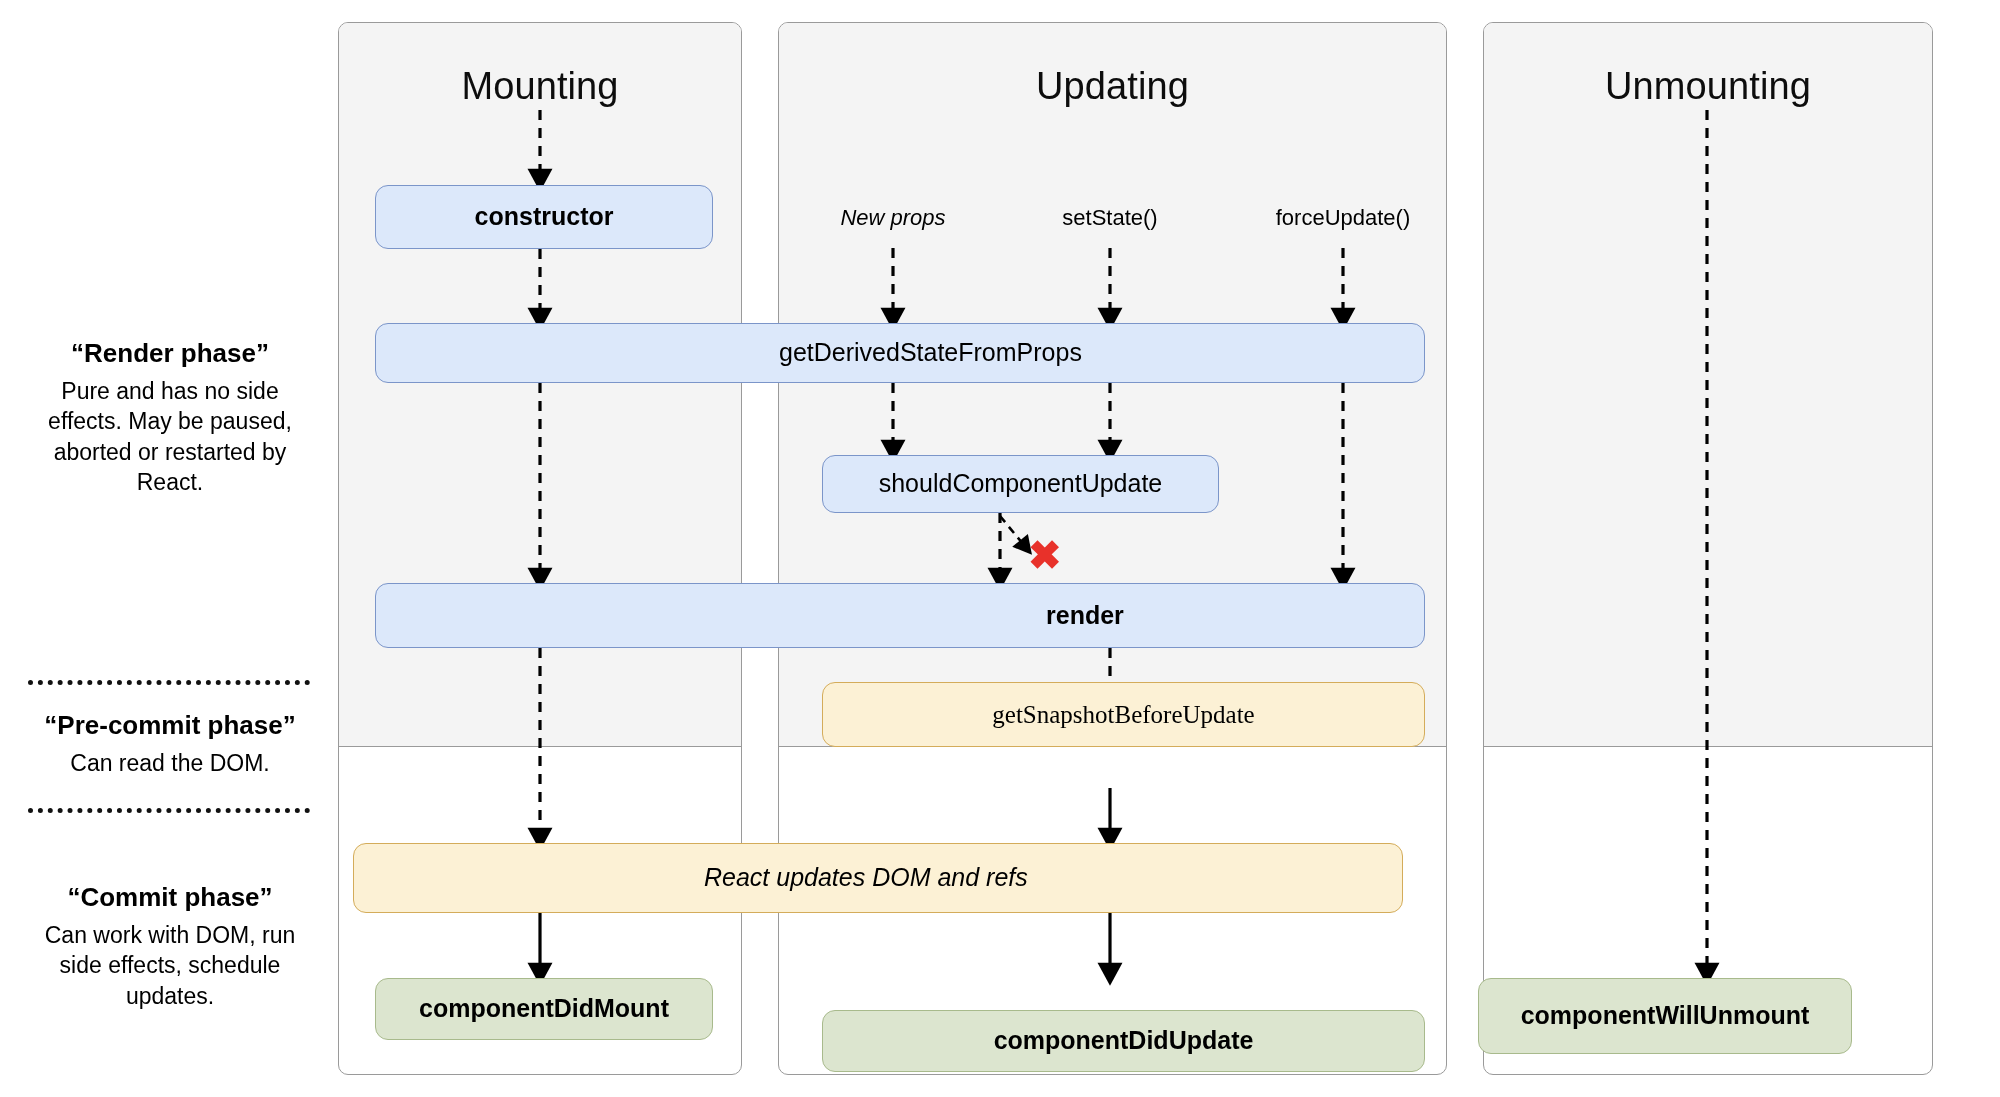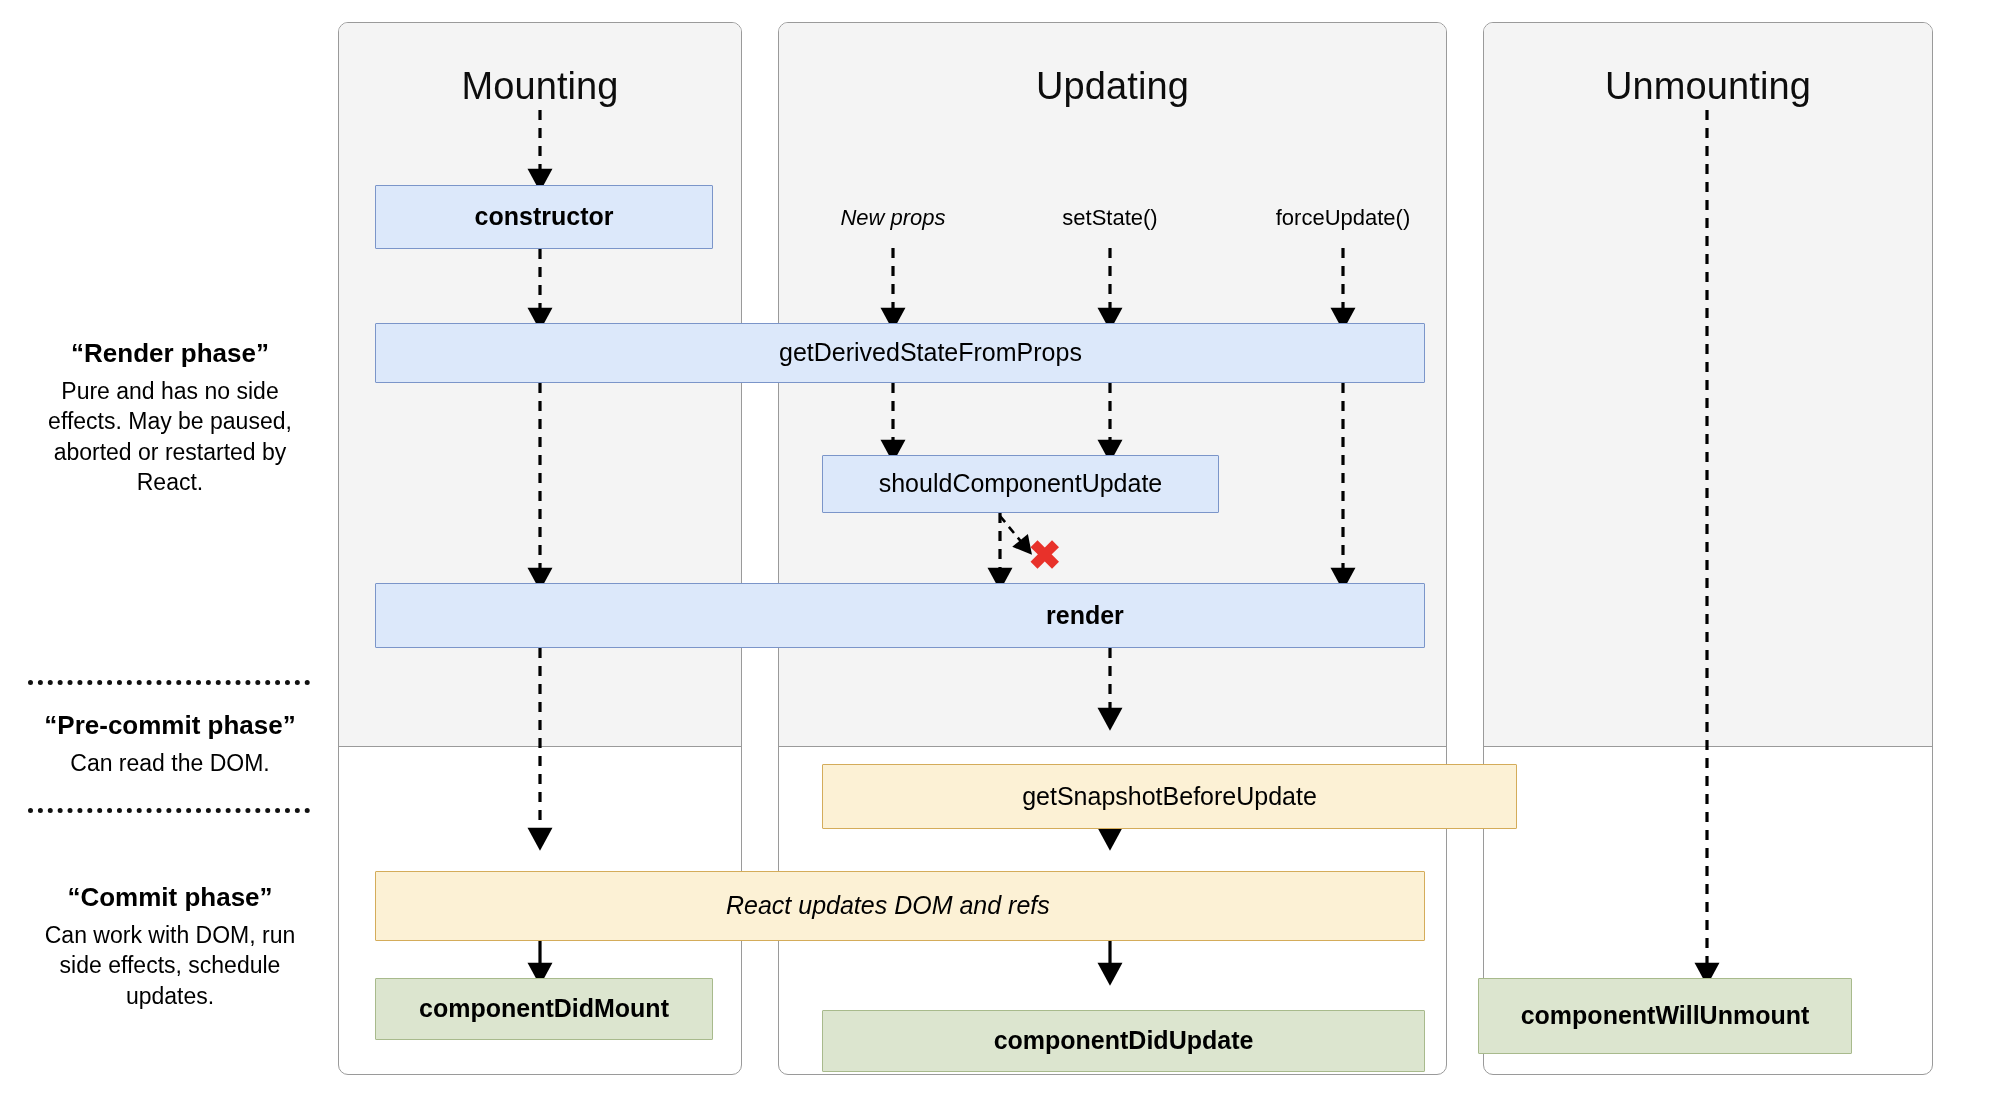--- a/index.html
+++ b/index.html
@@ -46,21 +46,21 @@
     font-size: 38px;
     font-weight: 400;
     color: #0d0d0d;
     letter-spacing: 0.1px;
   }
 
   
   .lbox {
     position: absolute;
     box-sizing: border-box;
-    border-radius: 1px;
+    border-radius: 13px;
     display: flex;
     align-items: center;
     justify-content: center;
     font-size: 25px;
     line-height: 1.1;
     z-index: 6;
     text-align: center;
   }
   .lbox span { display: block; }
   .blue {
@@ -215,25 +215,25 @@
   <div class="lbox blue" style="left:822px; top:455px; width:397px; height:58px;">
     <span>shouldComponentUpdate</span>
   </div>
 
   <div class="redx" style="left:1028px; top:535px;">✖</div>
 
   <div class="lbox blue bold offset-label" style="left:375px; top:583px; width:1050px; height:65px; padding-left:670px;">
     <span>render</span>
   </div>
 
-  <div class="lbox yellow" style="left:822px; top:764px; width:695px; height:65px;">
+  <div class="lbox yellow" style="left:822px; top:682px; width:603px; height:65px;font-family:Liberation Serif, serif;">
     <span>getSnapshotBeforeUpdate</span>
   </div>
 
-  <div class="lbox yellow italic offset-label" style="left:375px; top:843px; width:1050px; height:70px; padding-left:350px;margin-top:28px;">
+  <div class="lbox yellow italic offset-label" style="left:353px; top:843px; width:1050px; height:70px; padding-left:350px;">
     <span>React updates DOM and refs</span>
   </div>
 
   <div class="lbox green bold" style="left:375px; top:978px; width:338px; height:62px;">
     <span>componentDidMount</span>
   </div>
 
   <div class="lbox green bold" style="left:822px; top:978px; width:603px; height:62px;margin-top:32px;">
     <span>componentDidUpdate</span>
   </div>

